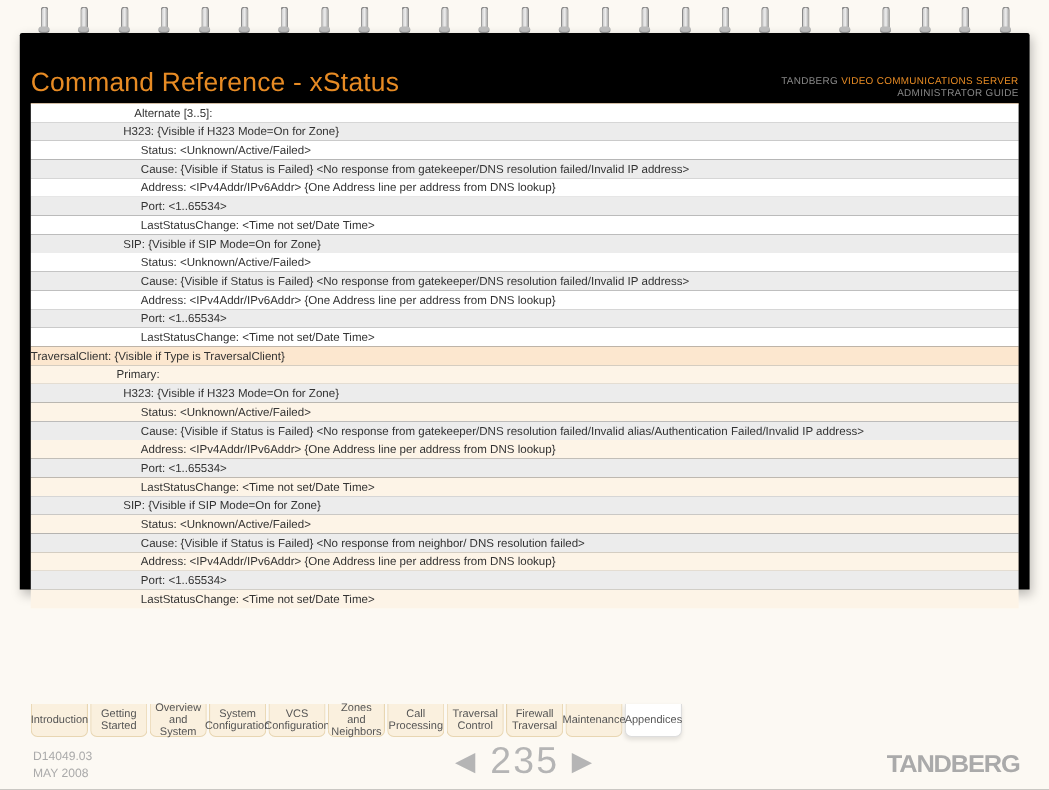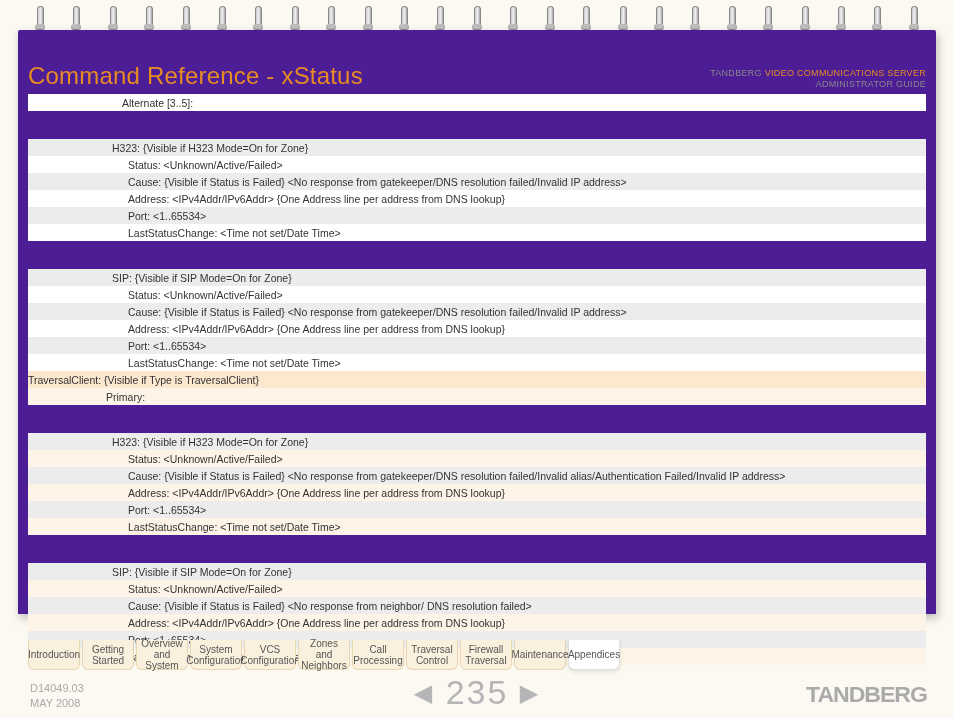--- a/index.html
+++ b/index.html
@@ -9,22 +9,22 @@
     width: 954px;
     height: 718px;
     position: relative;
     overflow: hidden;
   }
   .page {
     position: absolute;
     left: 18px;
     top: 30px;
     width: 918px;
-    height: 584px;
-    background: #4c1d95;
+    height: 506px;
+    background: #000000;
     box-shadow: 2px 4px 10px rgba(0,0,0,0.25);
     border-radius: 2px 2px 0 0;
   }
   .spiral {
     position: absolute;
     top: 6px;
     left: 36px;
     right: 36px;
     display: flex;
     justify-content: space-between;
@@ -94,21 +94,21 @@
     color: #333;
     padding: 2px 0 2px 0;
     line-height: 14px;
     height: 17px;
     display: flex;
     align-items: center;
     white-space: nowrap;
   }
   
   .i0 { padding-left: 94px; }
-  .i1 { padding-left: 84px; margin-top: 28px; }
+  .i1 { padding-left: 84px; }
   .i2 { padding-left: 100px; }
   .i3 { }
   .iPrim { padding-left: 78px; }
   .grey { background: #ececec; }
   .white { background: #fff; }
   .peach { background: #fce7cf; }
   .cream { background: #fdf4e7; }
 
   .tabs {
     position: absolute;

